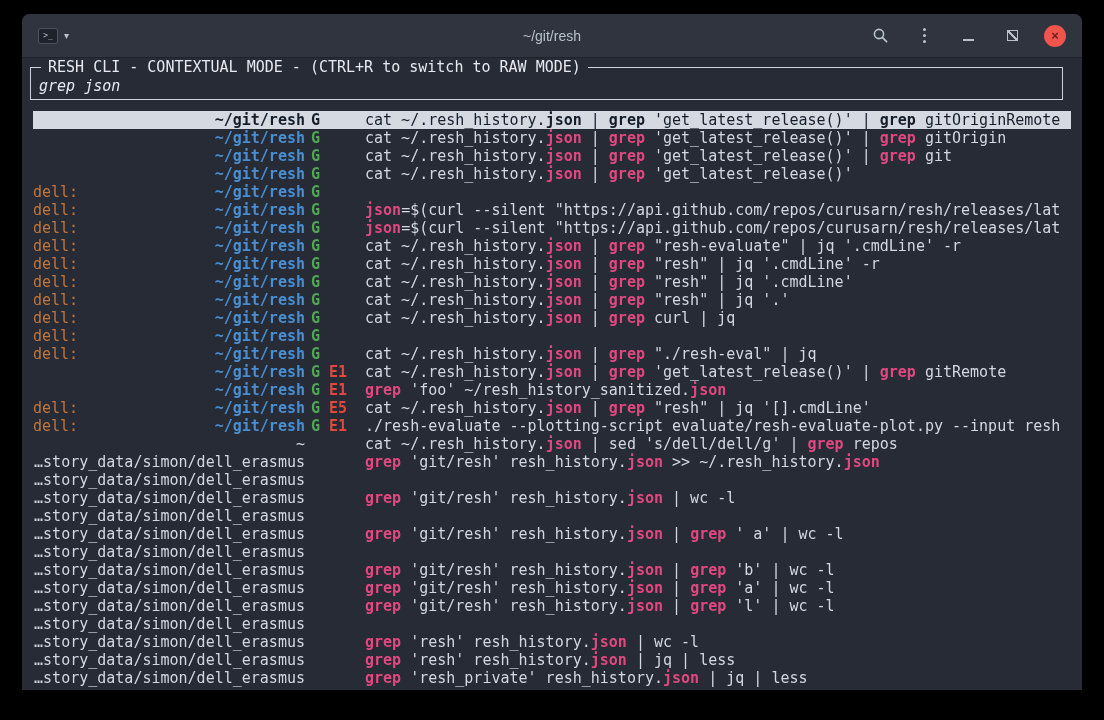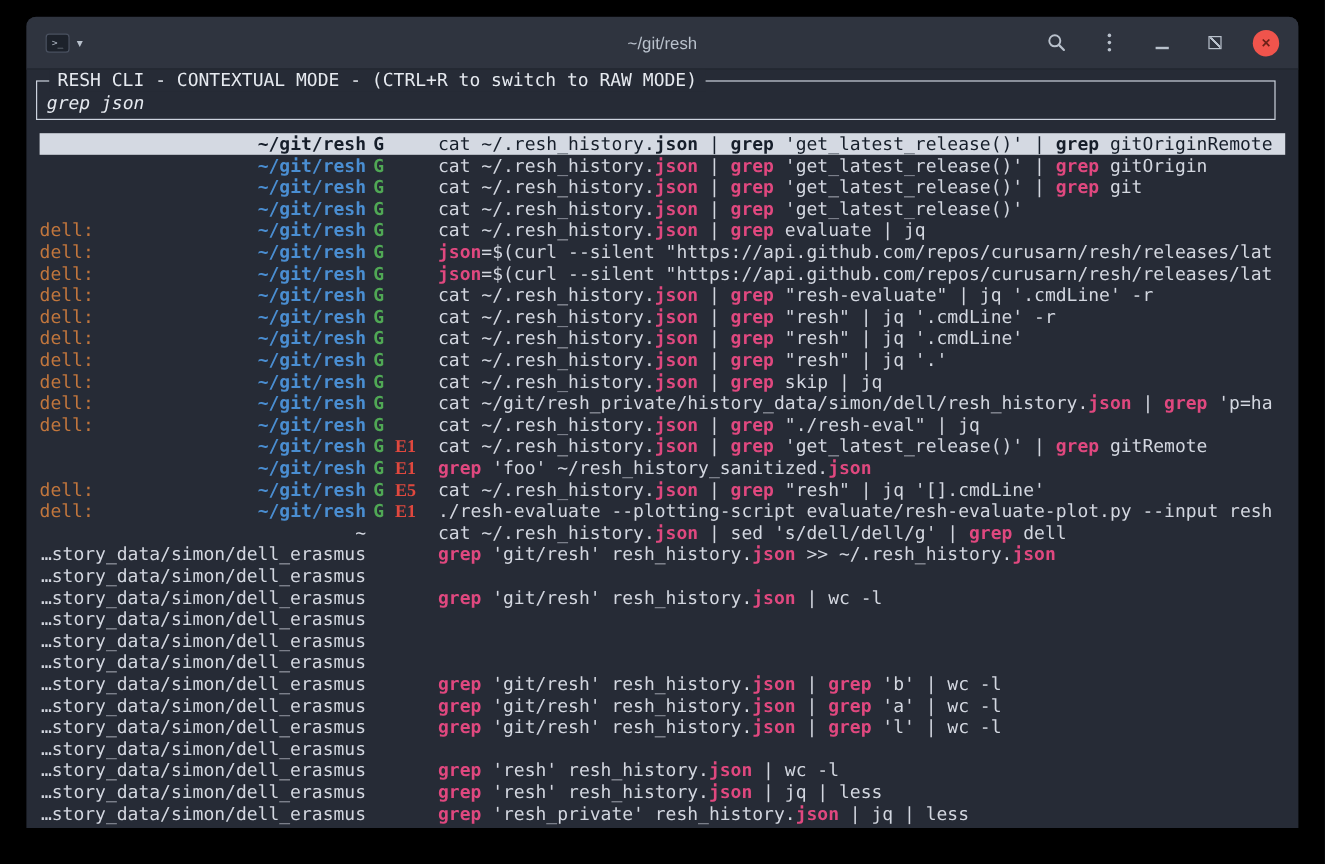--- a/index.html
+++ b/index.html
@@ -39,21 +39,21 @@
   .query{color:#e6eaf0;white-space:pre;font-style:italic;}
   .rows{margin-top:11px;padding:0 11px;}
   .row{display:flex;height:18px;line-height:18px;white-space:pre;overflow:hidden;}
   .dirblock{position:relative;width:272px;flex:none;}
   .host{position:absolute;left:0;top:0;color:var(--host);}
   .dir{position:absolute;right:0;top:0;color:var(--text);}
   .dir.current{color:var(--dir);font-weight:bold;}
   .flags{width:60px;flex:none;padding-left:6px;}
   .flag{font-weight:bold;}
   .flag.ok{color:var(--flag_ok);}
-  .flag.err{color:var(--flag_err);font-family:Liberation Serif, serif;}
+  .flag.err{color:var(--flag_err);}
   .cmd{flex:1;overflow:hidden;}
   .match{color:var(--match);font-weight:bold;}
   .row.selected{background:var(--selection_bg);}
   .row.selected span{color:var(--selection_text) !important;}
   .row.selected .match,.row.selected .dir{font-weight:bold;}
 </style>
 </head>
 <body>
 
 <div class="window">
@@ -94,40 +94,40 @@
   <div class="terminal">
     <div class="searchbox">
       <span class="box-title">RESH CLI - CONTEXTUAL MODE - (CTRL+R to switch to RAW MODE)</span>
       <div class="query">grep json</div>
     </div>
     <div class="rows">
         <div class="row selected"><div class="dirblock"><span class="host"></span><span class="dir current">~/git/resh</span></div><span class="flags"><span class="flag ok">G</span> </span><span class="cmd"><span>cat ~/.resh_history.</span><span class="match">json</span><span> | </span><span class="match">grep</span><span> 'get_latest_release()' | </span><span class="match">grep</span><span> gitOriginRemote</span></span></div>
         <div class="row"><div class="dirblock"><span class="host"></span><span class="dir current">~/git/resh</span></div><span class="flags"><span class="flag ok">G</span> </span><span class="cmd"><span>cat ~/.resh_history.</span><span class="match">json</span><span> | </span><span class="match">grep</span><span> 'get_latest_release()' | </span><span class="match">grep</span><span> gitOrigin</span></span></div>
         <div class="row"><div class="dirblock"><span class="host"></span><span class="dir current">~/git/resh</span></div><span class="flags"><span class="flag ok">G</span> </span><span class="cmd"><span>cat ~/.resh_history.</span><span class="match">json</span><span> | </span><span class="match">grep</span><span> 'get_latest_release()' | </span><span class="match">grep</span><span> git</span></span></div>
         <div class="row"><div class="dirblock"><span class="host"></span><span class="dir current">~/git/resh</span></div><span class="flags"><span class="flag ok">G</span> </span><span class="cmd"><span>cat ~/.resh_history.</span><span class="match">json</span><span> | </span><span class="match">grep</span><span> 'get_latest_release()'</span></span></div>
-        <div class="row"><div class="dirblock"><span class="host">dell:</span><span class="dir current">~/git/resh</span></div><span class="flags"><span class="flag ok">G</span> </span><span class="cmd"><span>cat ~/.resh_history.</span><span class="match">json</span><span> | </span><span class="match">grep</span><span> evaluate | jq</span></span></div>
+        <div class="row"><div class="dirblock"><span class="host">dell:</span><span class="dir current">~/git/resh</span></div><span class="flags"><span class="flag ok">G</span> </span></div>
         <div class="row"><div class="dirblock"><span class="host">dell:</span><span class="dir current">~/git/resh</span></div><span class="flags"><span class="flag ok">G</span> </span><span class="cmd"><span></span><span class="match">json</span><span>=$(curl --silent "https://api.github.com/repos/curusarn/resh/releases/lat</span></span></div>
         <div class="row"><div class="dirblock"><span class="host">dell:</span><span class="dir current">~/git/resh</span></div><span class="flags"><span class="flag ok">G</span> </span><span class="cmd"><span></span><span class="match">json</span><span>=$(curl --silent "https://api.github.com/repos/curusarn/resh/releases/lat</span></span></div>
         <div class="row"><div class="dirblock"><span class="host">dell:</span><span class="dir current">~/git/resh</span></div><span class="flags"><span class="flag ok">G</span> </span><span class="cmd"><span>cat ~/.resh_history.</span><span class="match">json</span><span> | </span><span class="match">grep</span><span> "resh-evaluate" | jq '.cmdLine' -r</span></span></div>
         <div class="row"><div class="dirblock"><span class="host">dell:</span><span class="dir current">~/git/resh</span></div><span class="flags"><span class="flag ok">G</span> </span><span class="cmd"><span>cat ~/.resh_history.</span><span class="match">json</span><span> | </span><span class="match">grep</span><span> "resh" | jq '.cmdLine' -r</span></span></div>
         <div class="row"><div class="dirblock"><span class="host">dell:</span><span class="dir current">~/git/resh</span></div><span class="flags"><span class="flag ok">G</span> </span><span class="cmd"><span>cat ~/.resh_history.</span><span class="match">json</span><span> | </span><span class="match">grep</span><span> "resh" | jq '.cmdLine'</span></span></div>
         <div class="row"><div class="dirblock"><span class="host">dell:</span><span class="dir current">~/git/resh</span></div><span class="flags"><span class="flag ok">G</span> </span><span class="cmd"><span>cat ~/.resh_history.</span><span class="match">json</span><span> | </span><span class="match">grep</span><span> "resh" | jq '.'</span></span></div>
-        <div class="row"><div class="dirblock"><span class="host">dell:</span><span class="dir current">~/git/resh</span></div><span class="flags"><span class="flag ok">G</span> </span><span class="cmd"><span>cat ~/.resh_history.</span><span class="match">json</span><span> | </span><span class="match">grep</span><span> skip | jq</span></span></div>
-        <div class="row"><div class="dirblock"><span class="host">dell:</span><span class="dir current">~/git/resh</span></div><span class="flags"><span class="flag ok">G</span> </span><span class="cmd"><span>cat ~/git/resh_private/history_data/simon/dell/resh_history.</span><span class="match">json</span><span> | </span><span class="match">grep</span><span> 'p=ha</span></span></div>
+        <div class="row"><div class="dirblock"><span class="host">dell:</span><span class="dir current">~/git/resh</span></div><span class="flags"><span class="flag ok">G</span> </span><span class="cmd"><span>cat ~/.resh_history.</span><span class="match">json</span><span> | </span><span class="match">grep</span><span> curl | jq</span></span></div>
+        <div class="row"><div class="dirblock"><span class="host">dell:</span><span class="dir current">~/git/resh</span></div><span class="flags"><span class="flag ok">G</span> </span></div>
         <div class="row"><div class="dirblock"><span class="host">dell:</span><span class="dir current">~/git/resh</span></div><span class="flags"><span class="flag ok">G</span> </span><span class="cmd"><span>cat ~/.resh_history.</span><span class="match">json</span><span> | </span><span class="match">grep</span><span> "./resh-eval" | jq</span></span></div>
         <div class="row"><div class="dirblock"><span class="host"></span><span class="dir current">~/git/resh</span></div><span class="flags"><span class="flag ok">G</span> <span class="flag err">E1</span> </span><span class="cmd"><span>cat ~/.resh_history.</span><span class="match">json</span><span> | </span><span class="match">grep</span><span> 'get_latest_release()' | </span><span class="match">grep</span><span> gitRemote</span></span></div>
         <div class="row"><div class="dirblock"><span class="host"></span><span class="dir current">~/git/resh</span></div><span class="flags"><span class="flag ok">G</span> <span class="flag err">E1</span> </span><span class="cmd"><span></span><span class="match">grep</span><span> 'foo' ~/resh_history_sanitized.</span><span class="match">json</span><span></span></span></div>
         <div class="row"><div class="dirblock"><span class="host">dell:</span><span class="dir current">~/git/resh</span></div><span class="flags"><span class="flag ok">G</span> <span class="flag err">E5</span> </span><span class="cmd"><span>cat ~/.resh_history.</span><span class="match">json</span><span> | </span><span class="match">grep</span><span> "resh" | jq '[].cmdLine'</span></span></div>
         <div class="row"><div class="dirblock"><span class="host">dell:</span><span class="dir current">~/git/resh</span></div><span class="flags"><span class="flag ok">G</span> <span class="flag err">E1</span> </span><span class="cmd"><span>./resh-evaluate --plotting-script evaluate/resh-evaluate-plot.py --input resh</span></span></div>
-        <div class="row"><div class="dirblock"><span class="host"></span><span class="dir">~</span></div><span class="flags"></span><span class="cmd"><span>cat ~/.resh_history.</span><span class="match">json</span><span> | sed 's/dell/dell/g' | </span><span class="match">grep</span><span> dell</span></span></div>
+        <div class="row"><div class="dirblock"><span class="host"></span><span class="dir">~</span></div><span class="flags"></span><span class="cmd"><span>cat ~/.resh_history.</span><span class="match">json</span><span> | sed 's/dell/dell/g' | </span><span class="match">grep</span><span> repos</span></span></div>
         <div class="row"><div class="dirblock"><span class="host"></span><span class="dir">…story_data/simon/dell_erasmus</span></div><span class="flags"></span><span class="cmd"><span></span><span class="match">grep</span><span> 'git/resh' resh_history.</span><span class="match">json</span><span> &gt;&gt; ~/.resh_history.</span><span class="match">json</span><span></span></span></div>
         <div class="row"><div class="dirblock"><span class="host"></span><span class="dir">…story_data/simon/dell_erasmus</span></div><span class="flags"></span></div>
         <div class="row"><div class="dirblock"><span class="host"></span><span class="dir">…story_data/simon/dell_erasmus</span></div><span class="flags"></span><span class="cmd"><span></span><span class="match">grep</span><span> 'git/resh' resh_history.</span><span class="match">json</span><span> | wc -l</span></span></div>
         <div class="row"><div class="dirblock"><span class="host"></span><span class="dir">…story_data/simon/dell_erasmus</span></div><span class="flags"></span></div>
-        <div class="row"><div class="dirblock"><span class="host"></span><span class="dir">…story_data/simon/dell_erasmus</span></div><span class="flags"></span></div>
+        <div class="row"><div class="dirblock"><span class="host"></span><span class="dir">…story_data/simon/dell_erasmus</span></div><span class="flags"></span><span class="cmd"><span></span><span class="match">grep</span><span> 'git/resh' resh_history.</span><span class="match">json</span><span> | </span><span class="match">grep</span><span> ' a' | wc -l</span></span></div>
         <div class="row"><div class="dirblock"><span class="host"></span><span class="dir">…story_data/simon/dell_erasmus</span></div><span class="flags"></span></div>
         <div class="row"><div class="dirblock"><span class="host"></span><span class="dir">…story_data/simon/dell_erasmus</span></div><span class="flags"></span><span class="cmd"><span></span><span class="match">grep</span><span> 'git/resh' resh_history.</span><span class="match">json</span><span> | </span><span class="match">grep</span><span> 'b' | wc -l</span></span></div>
         <div class="row"><div class="dirblock"><span class="host"></span><span class="dir">…story_data/simon/dell_erasmus</span></div><span class="flags"></span><span class="cmd"><span></span><span class="match">grep</span><span> 'git/resh' resh_history.</span><span class="match">json</span><span> | </span><span class="match">grep</span><span> 'a' | wc -l</span></span></div>
         <div class="row"><div class="dirblock"><span class="host"></span><span class="dir">…story_data/simon/dell_erasmus</span></div><span class="flags"></span><span class="cmd"><span></span><span class="match">grep</span><span> 'git/resh' resh_history.</span><span class="match">json</span><span> | </span><span class="match">grep</span><span> 'l' | wc -l</span></span></div>
         <div class="row"><div class="dirblock"><span class="host"></span><span class="dir">…story_data/simon/dell_erasmus</span></div><span class="flags"></span></div>
         <div class="row"><div class="dirblock"><span class="host"></span><span class="dir">…story_data/simon/dell_erasmus</span></div><span class="flags"></span><span class="cmd"><span></span><span class="match">grep</span><span> 'resh' resh_history.</span><span class="match">json</span><span> | wc -l</span></span></div>
         <div class="row"><div class="dirblock"><span class="host"></span><span class="dir">…story_data/simon/dell_erasmus</span></div><span class="flags"></span><span class="cmd"><span></span><span class="match">grep</span><span> 'resh' resh_history.</span><span class="match">json</span><span> | jq | less</span></span></div>
         <div class="row"><div class="dirblock"><span class="host"></span><span class="dir">…story_data/simon/dell_erasmus</span></div><span class="flags"></span><span class="cmd"><span></span><span class="match">grep</span><span> 'resh_private' resh_history.</span><span class="match">json</span><span> | jq | less</span></span></div>
       </div>
   </div>

